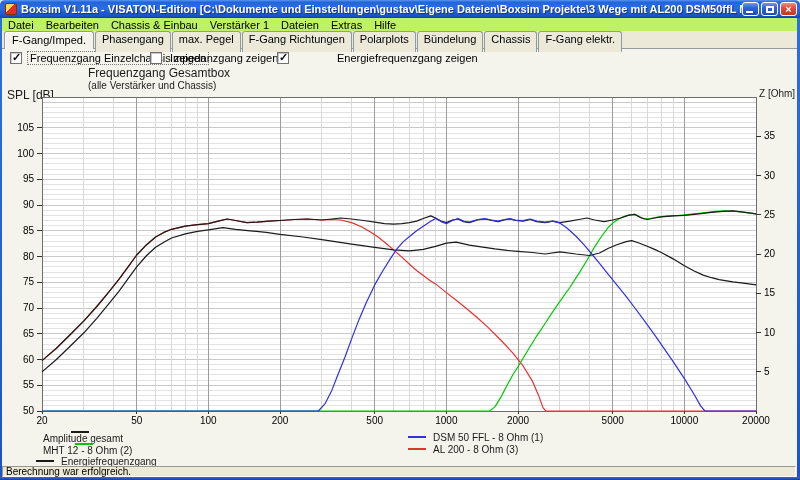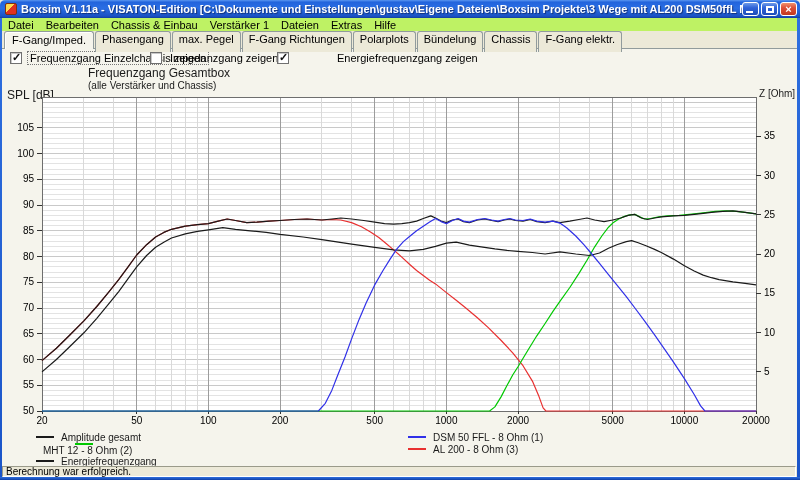--- a/index.html
+++ b/index.html
@@ -276,21 +276,21 @@
       <text x="684.3548610319725" y="424" text-anchor="middle" font-size="10" fill="#000" font-family="&quot;Liberation Sans&quot;, sans-serif">10000</text>
       <line x1="756" y1="411" x2="756" y2="414" stroke="#333" stroke-width="1" shape-rendering="crispEdges"></line>
       <text x="756" y="424" text-anchor="middle" font-size="10" fill="#000" font-family="&quot;Liberation Sans&quot;, sans-serif">20000</text>
       <polyline points="42.0,360.6 56.4,348.2 69.1,335.8 83.9,320.9 96.8,306.5 108.3,292.6 118.7,279.7 128.1,266.9 136.7,255.0 146.6,244.7 155.6,237.0 163.8,232.4 171.5,229.3 185.3,226.2 197.5,224.7 208.4,223.6 218.2,221.1 227.2,219.0 235.5,220.5 246.8,222.6 256.9,222.1 269.1,221.1 280.0,220.5 294.4,219.5 307.1,219.0 321.9,220.0 331.8,219.5 340.8,220.0 351.6,222.6 361.5,226.7 370.5,231.9 378.8,237.5 386.4,243.7 393.6,249.9 401.8,257.1 409.5,264.3 416.6,270.5 423.3,275.6 429.6,280.3 435.5,283.9 446.4,292.6 456.2,300.3 465.2,307.5 477.4,317.8 488.3,327.6 501.2,340.5 512.7,352.8 523.0,365.7 532.4,381.1 539.0,396.6 543.1,407.9 545.9,411.0 756.0,411.0" fill="none" stroke="#e83030" stroke-width="1.2" stroke-linejoin="round"></polyline>
       <polyline points="42.0,411.0 489.6,411.0 494.9,406.9 501.2,396.6 507.1,385.3 512.7,375.0 518.0,366.7 527.9,350.3 536.8,335.8 545.1,323.5 552.8,311.7 559.9,301.4 569.8,287.5 578.8,273.6 587.0,260.2 594.7,246.8 601.8,236.0 608.5,227.2 612.7,223.1 618.7,219.0 624.4,216.4 629.8,214.9 634.9,214.4 639.8,216.9 644.5,219.0 650.4,218.5 658.7,216.9 667.6,215.9 679.1,215.4 689.4,214.4 698.8,213.3 707.4,212.3 715.4,211.3 726.3,210.8 736.1,211.3 745.1,212.3 756.0,213.8" fill="none" stroke="#00c800" stroke-width="1.2" stroke-linejoin="round"></polyline>
       <polyline points="42.0,360.6 56.4,348.2 69.1,335.8 83.9,320.9 96.8,306.5 108.3,292.6 118.7,279.7 128.1,266.9 136.7,255.0 146.6,244.7 155.6,237.0 163.8,232.4 171.5,229.3 185.3,226.2 197.5,224.7 208.4,223.6 218.2,221.1 227.2,219.0 235.5,220.5 246.8,222.6 256.9,222.1 269.1,221.1 280.0,220.5 294.4,219.5 307.1,219.0 321.9,220.0 331.8,219.0 340.8,218.0 351.6,219.0 363.8,220.5 374.7,222.1 384.6,223.6 393.6,224.1 401.8,223.6 409.5,222.6 416.6,221.1 423.3,218.5 430.8,215.9 435.5,218.0 441.1,221.1 446.4,222.6 452.4,220.0 458.1,219.0 463.5,221.6 469.4,222.6 477.4,220.0 484.8,219.0 491.7,220.5 498.1,221.6 504.2,220.0 509.9,219.0 515.4,220.5 523.0,221.1 530.2,219.5 536.8,221.6 545.1,222.6 552.8,221.1 559.9,222.6 569.8,221.1 578.8,219.5 587.0,218.0 594.7,220.0 604.1,221.6 612.7,220.0 620.7,218.0 628.1,215.4 634.9,214.4 641.4,218.0 647.5,219.5 654.6,218.0 661.3,216.9 673.5,215.9 684.4,215.4 694.2,214.4 703.2,213.3 711.5,212.3 722.8,211.3 732.9,210.8 745.1,212.3 756.0,213.8" fill="none" stroke="#1a1a1a" stroke-width="1.2" stroke-linejoin="round"></polyline>
       <polyline points="42.0,371.9 56.4,359.5 69.1,347.2 83.9,332.8 96.8,318.3 108.3,304.4 118.7,291.6 128.1,278.7 136.7,266.9 146.6,255.5 155.6,247.3 163.8,242.2 171.5,238.0 185.3,233.9 197.5,231.4 208.4,229.8 222.8,227.7 235.5,229.3 250.3,230.8 266.2,232.4 280.0,234.4 303.1,237.0 321.9,239.6 351.6,244.2 374.7,247.3 393.6,249.9 409.5,250.9 423.3,249.4 435.5,246.3 446.4,243.2 456.2,242.2 469.4,245.2 481.1,246.8 494.9,248.9 507.1,250.4 518.0,251.4 532.4,252.5 545.1,254.0 559.9,251.9 575.8,254.0 589.6,255.5 599.5,253.0 608.5,248.3 616.8,244.7 626.3,241.6 631.6,240.6 638.2,242.7 646.0,245.8 654.6,249.4 661.3,252.5 673.5,259.1 684.4,265.8 694.2,271.0 703.2,275.1 711.5,277.7 719.1,279.7 732.9,281.8 745.1,283.3 756.0,284.9" fill="none" stroke="#1a1a1a" stroke-width="1.2" stroke-linejoin="round"></polyline>
       <polyline points="42.0,411.0 318.4,411.0 325.3,403.3 331.8,390.4 337.8,375.0 345.0,357.0 351.6,338.9 359.1,319.4 366.1,302.9 374.7,284.9 382.7,271.0 390.1,259.1 396.9,248.9 403.4,241.6 409.5,236.5 416.6,230.8 423.3,226.2 429.6,222.1 435.5,218.5 441.1,221.6 446.4,223.6 452.4,220.5 458.1,218.5 463.5,221.1 469.4,222.1 477.4,219.5 484.8,218.5 491.7,220.0 498.1,221.1 504.2,219.5 509.9,218.5 515.4,220.0 523.0,220.5 530.2,219.0 536.8,221.1 545.1,222.1 552.8,221.1 559.9,223.1 566.6,227.7 575.8,236.0 584.3,245.2 592.2,254.5 599.5,263.3 608.5,274.6 616.8,284.9 626.3,296.7 634.9,308.0 644.5,320.9 654.6,334.8 663.8,348.2 673.5,362.1 684.4,378.6 694.2,394.5 700.6,405.9 704.9,411.0 756.0,411.0" fill="none" stroke="#3030e8" stroke-width="1.2" stroke-linejoin="round"></polyline>
     </svg>
 
-  <div class="legend-entry" style="left:36px; top:431px;">
+  <div class="legend-entry" style="left:36px; top:431px;flex-direction:column;">
     <span class="swatch" style="background: rgb(26, 26, 26);"></span>
     <span class="legend-text">Amplitude gesamt</span>
   </div>
   <div class="legend-entry" style="left:36px; top:443px;flex-direction:column;">
     <span class="swatch" style="background: rgb(0, 200, 0);"></span>
     <span class="legend-text">MHT 12 - 8 Ohm (2)</span>
   </div>
   <div class="legend-entry" style="left:36px; top:455px;">
     <span class="swatch" style="background: rgb(26, 26, 26);"></span>
     <span class="legend-text">Energiefrequenzgang</span>

